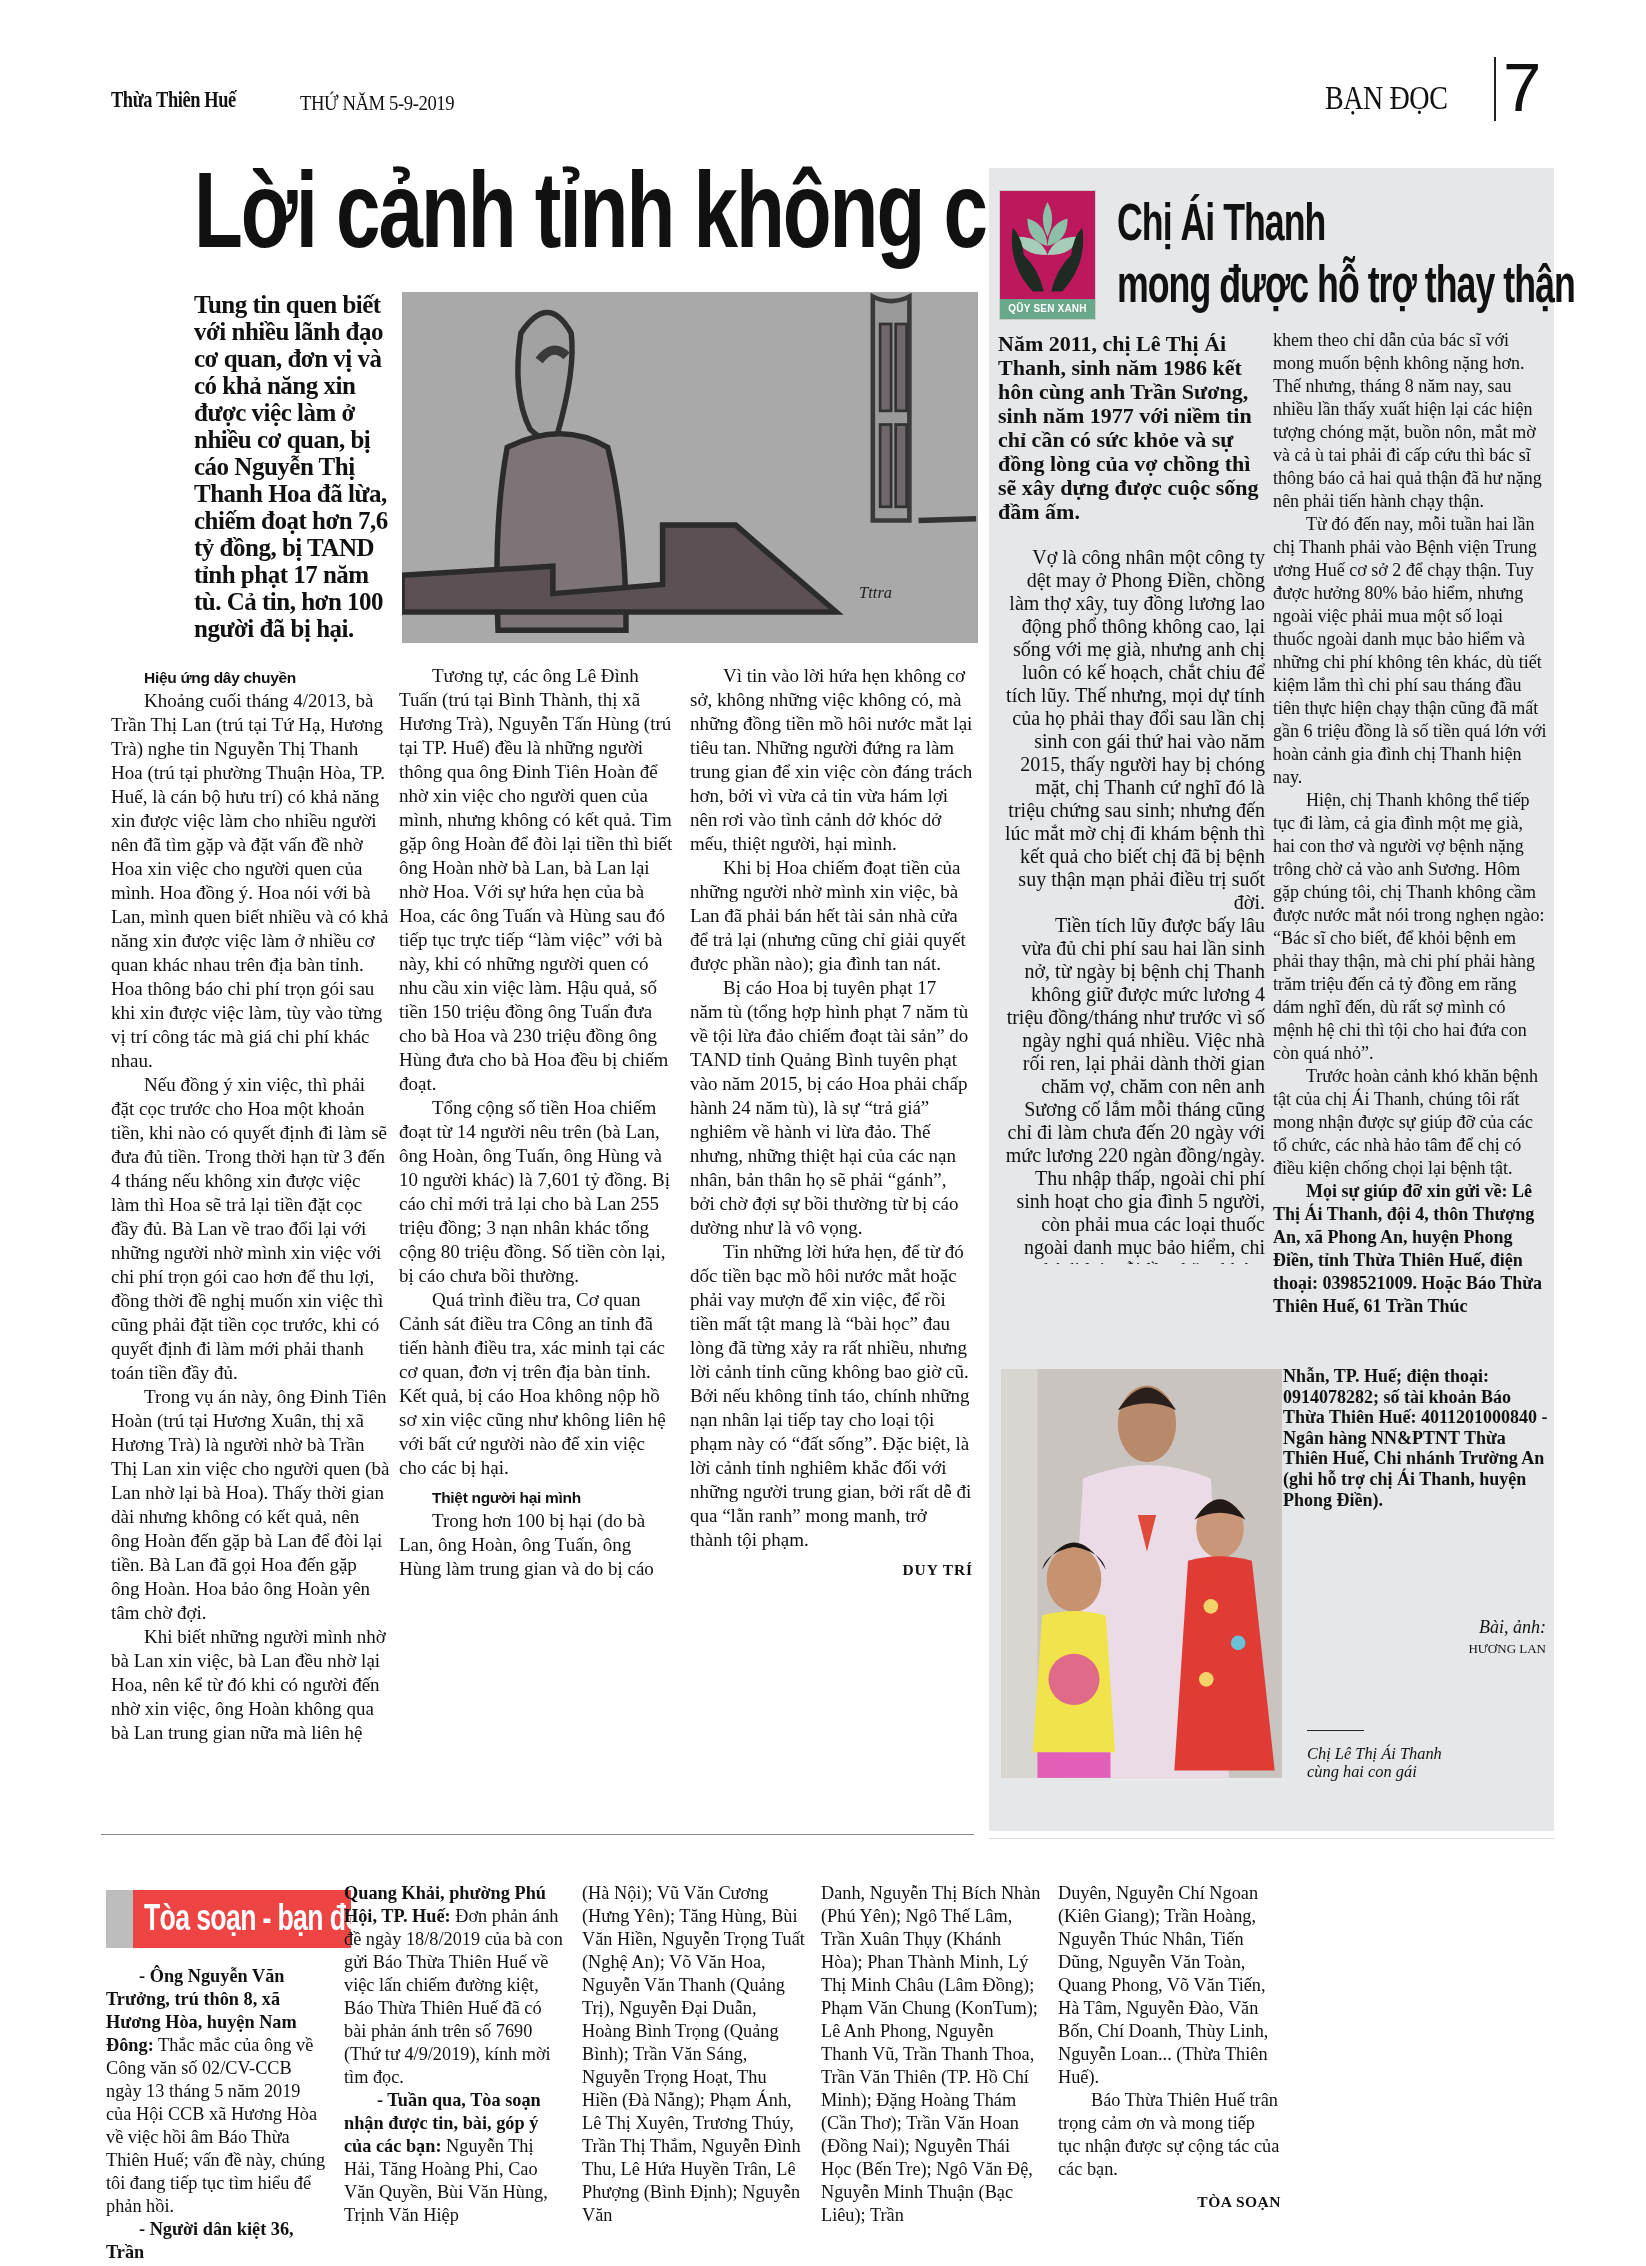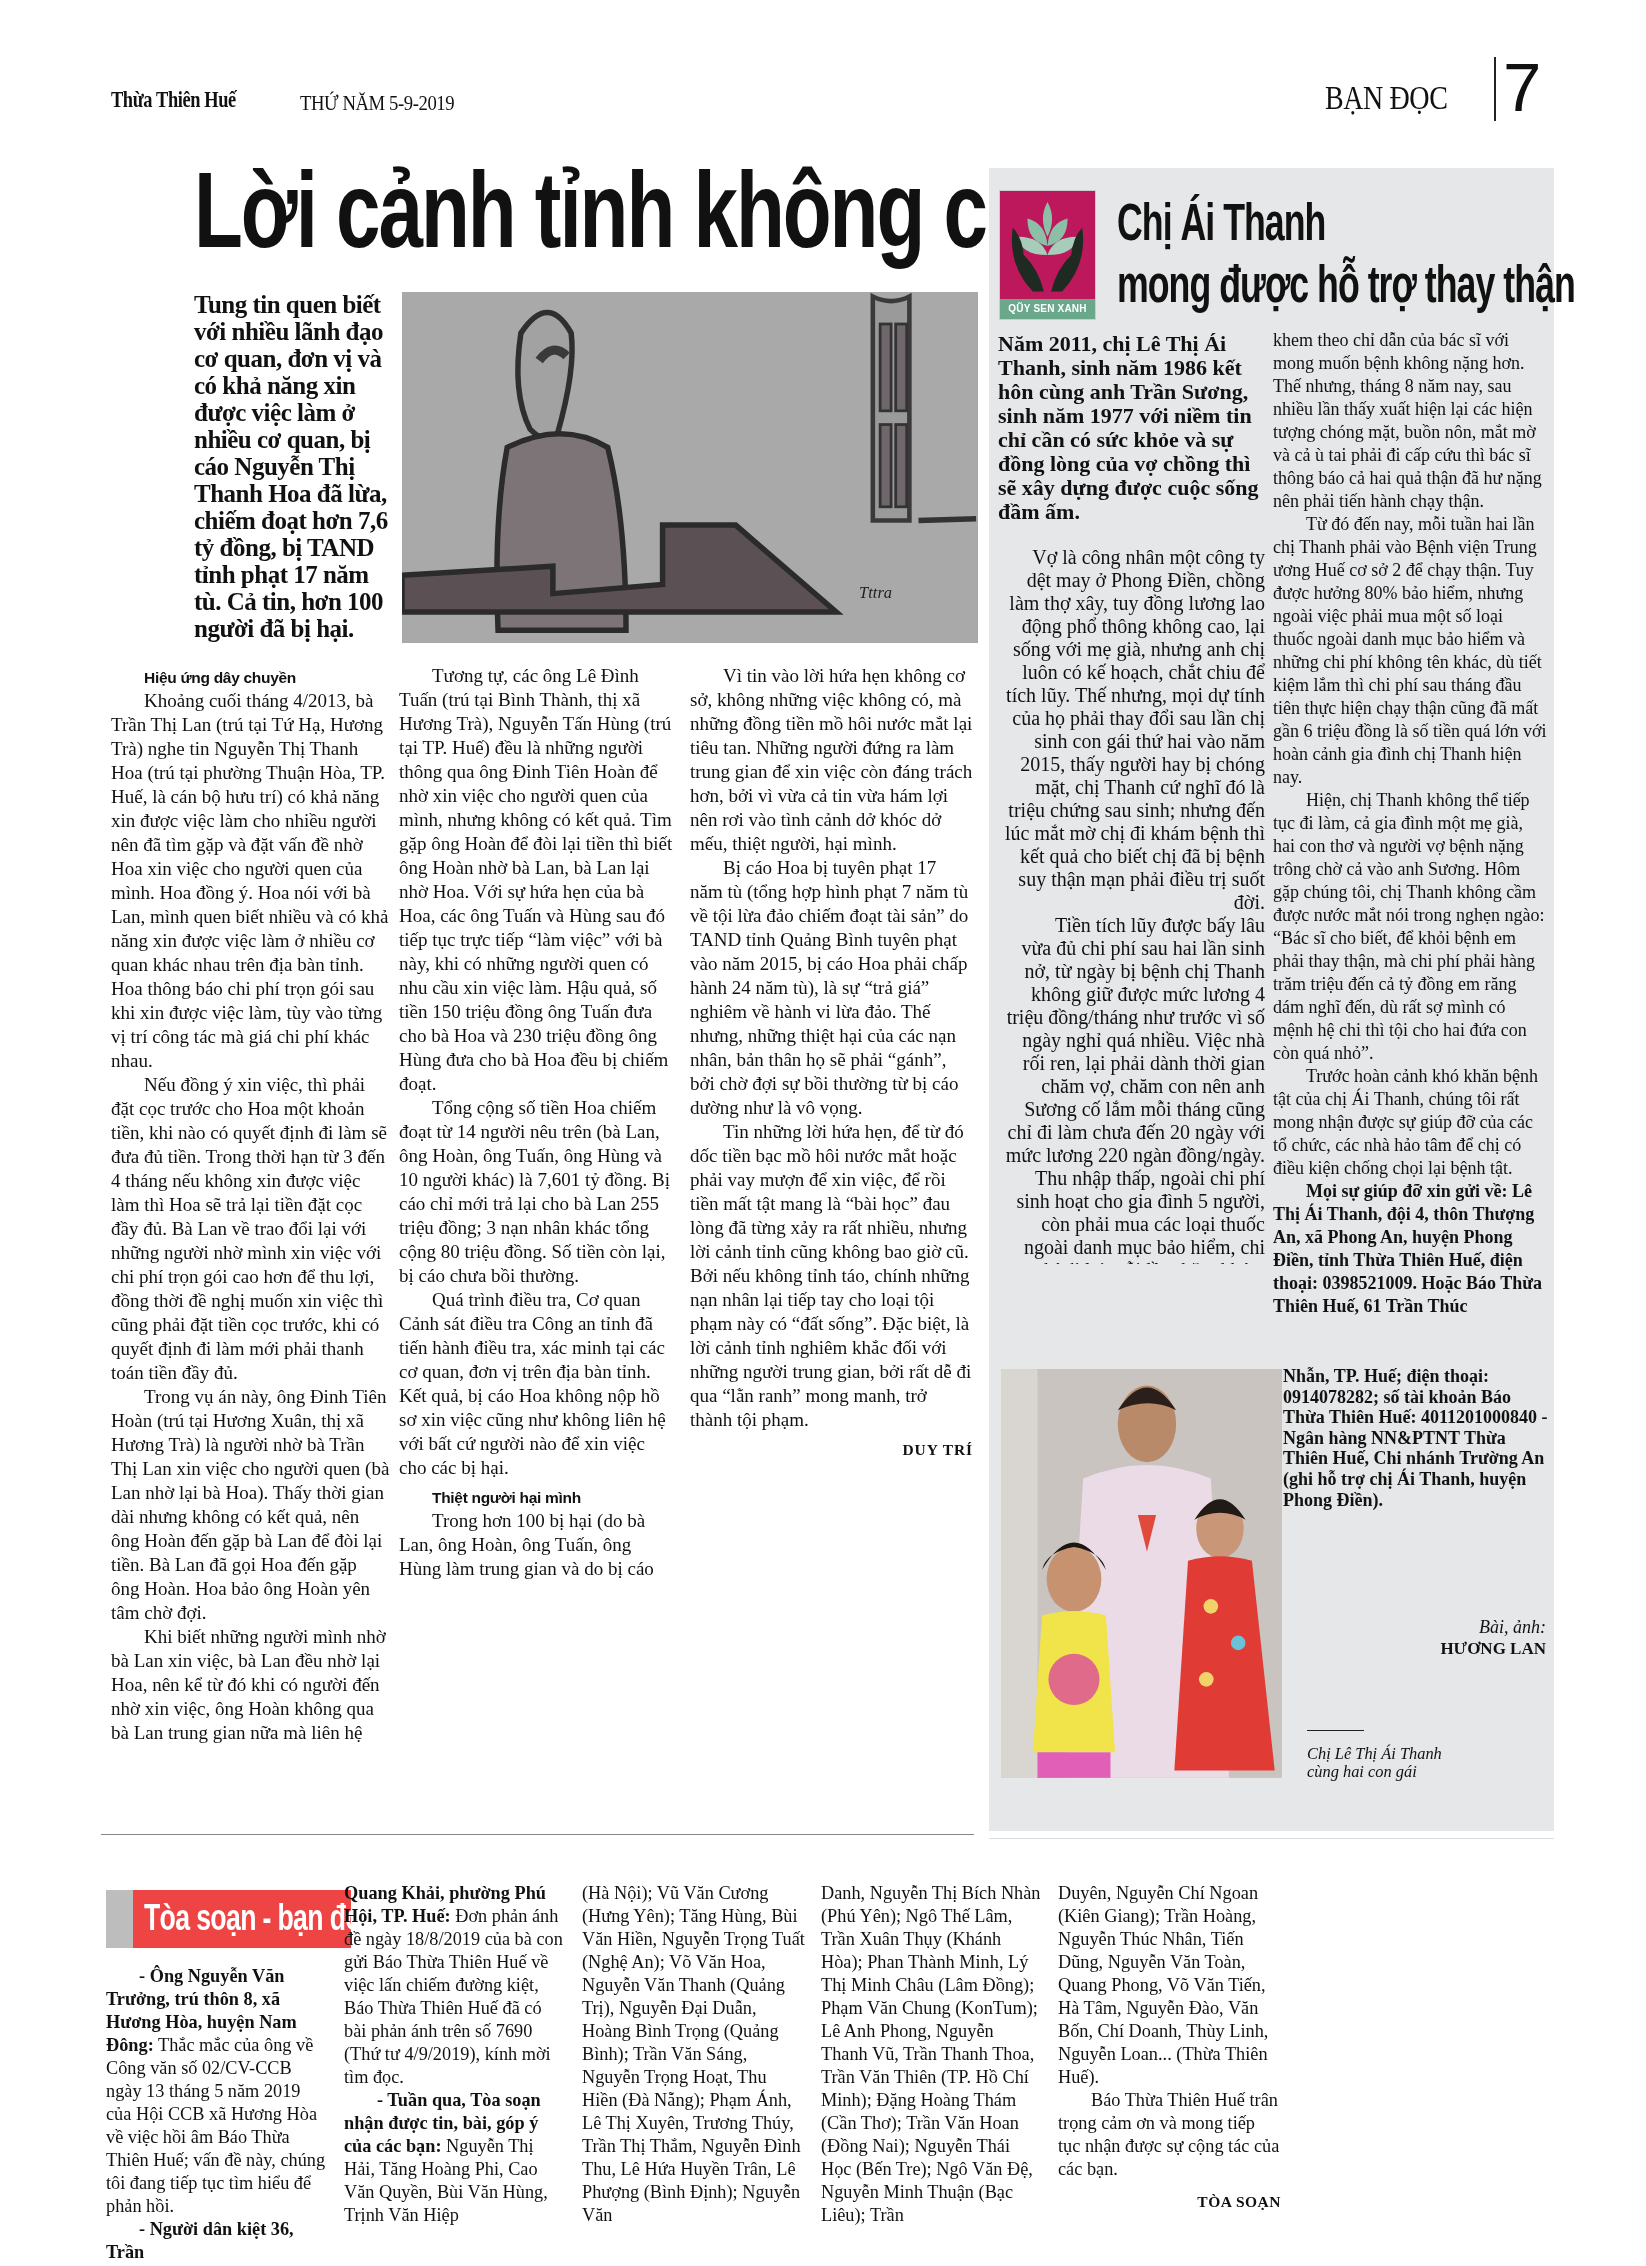--- a/index.html
+++ b/index.html
@@ -89,20 +89,21 @@
 <div class="abs col col2">
   <p>Tương tự, các ông Lê Đình Tuấn (trú tại Bình Thành, thị xã Hương Trà), Nguyễn Tấn Hùng (trú tại TP. Huế) đều là những người thông qua ông Đinh Tiên Hoàn để nhờ xin việc cho người quen của mình, nhưng không có kết quả. Tìm gặp ông Hoàn để đòi lại tiền thì biết ông Hoàn nhờ bà Lan, bà Lan lại nhờ Hoa. Với sự hứa hẹn của bà Hoa, các ông Tuấn và Hùng sau đó tiếp tục trực tiếp “làm việc” với bà này, khi có những người quen có nhu cầu xin việc làm. Hậu quả, số tiền 150 triệu đồng ông Tuấn đưa cho bà Hoa và 230 triệu đồng ông Hùng đưa cho bà Hoa đều bị chiếm đoạt.</p>
   <p>Tổng cộng số tiền Hoa chiếm đoạt từ 14 người nêu trên (bà Lan, ông Hoàn, ông Tuấn, ông Hùng và 10 người khác) là 7,601 tỷ đồng. Bị cáo chỉ mới trả lại cho bà Lan 255 triệu đồng; 3 nạn nhân khác tổng cộng 80 triệu đồng. Số tiền còn lại, bị cáo chưa bồi thường.</p>
   <p>Quá trình điều tra, Cơ quan Cảnh sát điều tra Công an tỉnh đã tiến hành điều tra, xác minh tại các cơ quan, đơn vị trên địa bàn tỉnh. Kết quả, bị cáo Hoa không nộp hồ sơ xin việc cũng như không liên hệ với bất cứ người nào để xin việc cho các bị hại.</p>
   <p class="subhead" style="margin-top:7.3px;">Thiệt người hại mình</p>
   <p style="max-height:73px;overflow:hidden;">Trong hơn 100 bị hại (do bà Lan, ông Hoàn, ông Tuấn, ông Hùng làm trung gian và do bị cáo Hoa trực tiếp nhận tiền) hơn 70 người đến từ nhiều địa phương trong và ngoài tỉnh (Quảng Bình, Quảng Trị) có mặt tại phiên tòa. Không khí phòng xét xử ngột ngạt bởi “đằng sau” những gương mặt ủ rũ là bao nhiêu gia đình rơi vào tình trạng lao đao. Với số tiền hơn 100 triệu đồng để xin việc, có trường hợp đến 150 triệu đồng, nhiều gia đình phải vay mượn.</p>
 </div>
 
 <div class="abs col col3">
   <p>Vì tin vào lời hứa hẹn không cơ sở, không những việc không có, mà những đồng tiền mồ hôi nước mắt lại tiêu tan. Những người đứng ra làm trung gian để xin việc còn đáng trách hơn, bởi vì vừa cả tin vừa hám lợi nên rơi vào tình cảnh dở khóc dở mếu, thiệt người, hại mình.</p>
+  <p>Khi bị Hoa chiếm đoạt tiền của những người nhờ mình xin việc, bà Lan đã phải bán hết tài sản nhà cửa để trả lại (nhưng cũng chỉ giải quyết được phần nào); gia đình tan nát.</p>
   <p>Bị cáo Hoa bị tuyên phạt 17 năm tù (tổng hợp hình phạt 7 năm tù về tội lừa đảo chiếm đoạt tài sản” do TAND tỉnh Quảng Bình tuyên phạt vào năm 2015, bị cáo Hoa phải chấp hành 24 năm tù), là sự “trả giá” nghiêm về hành vi lừa đảo. Thế nhưng, những thiệt hại của các nạn nhân, bản thân họ sẽ phải “gánh”, bởi chờ đợi sự bồi thường từ bị cáo dường như là vô vọng.</p>
   <p>Tin những lời hứa hẹn, để từ đó dốc tiền bạc mồ hôi nước mắt hoặc phải vay mượn để xin việc, để rồi tiền mất tật mang là “bài học” đau lòng đã từng xảy ra rất nhiều, nhưng lời cảnh tỉnh cũng không bao giờ cũ. Bởi nếu không tỉnh táo, chính những nạn nhân lại tiếp tay cho loại tội phạm này có “đất sống”. Đặc biệt, là lời cảnh tỉnh nghiêm khắc đối với những người trung gian, bởi rất dễ đi qua “lằn ranh” mong manh, trở thành tội phạm.</p>
   <div class="byline">DUY TRÍ</div>
 </div>
 
 <div class="abs box"></div>
 <div class="abs logo">
   <svg width="95" height="108" viewBox="0 0 104 118">
     <path d="M52 12 q10 18 0 38 q-10 -20 0 -38z" fill="#8cbfa8"></path>
     <path d="M30 30 q20 5 22 30 q-22 -5 -22 -30z" fill="#8cbfa8"></path>
@@ -150,21 +151,21 @@
     <path d="M212 165 q28 -45 56 0 q-28 -15 -56 0z" fill="#221a16"></path>
     <path d="M205 210 q35 -10 70 0 l25 230 l-110 0z" fill="#e03b35"></path>
     <circle cx="230" cy="260" r="8" fill="#f2d36a"></circle>
     <circle cx="260" cy="300" r="8" fill="#6ac2d8"></circle>
     <circle cx="225" cy="340" r="8" fill="#f2d36a"></circle>
   </svg>
 </div>
 <div class="abs contact">Nhẫn, TP. Huế; điện thoại: 0914078282; số tài khoản Báo Thừa Thiên Huế: 4011201000840 - Ngân hàng NN&amp;PTNT Thừa Thiên Huế, Chi nhánh Trường An (ghi hỗ trợ chị Ái Thanh, huyện Phong Điền).</div>
 <div class="abs credit">
   <div style="font-style:italic;">Bài, ảnh:</div>
-  <div style="font-weight:bold;font-size:17px;">HƯƠNG LAN</div>
+  <div style="font-weight:normal;font-size:13px;">HƯƠNG LAN</div>
 </div>
 <div class="abs caption-rule"></div>
 <div class="abs caption">Chị Lê Thị Ái Thanh cùng hai con gái</div>
 
 <div class="abs bottom-rule-left"></div>
 <div class="abs bottom-box-rule"></div>
 
 <div class="abs tag">
   <div class="tag-side"></div>
   <div class="tag-label">Tòa soạn - bạn đọc</div>

